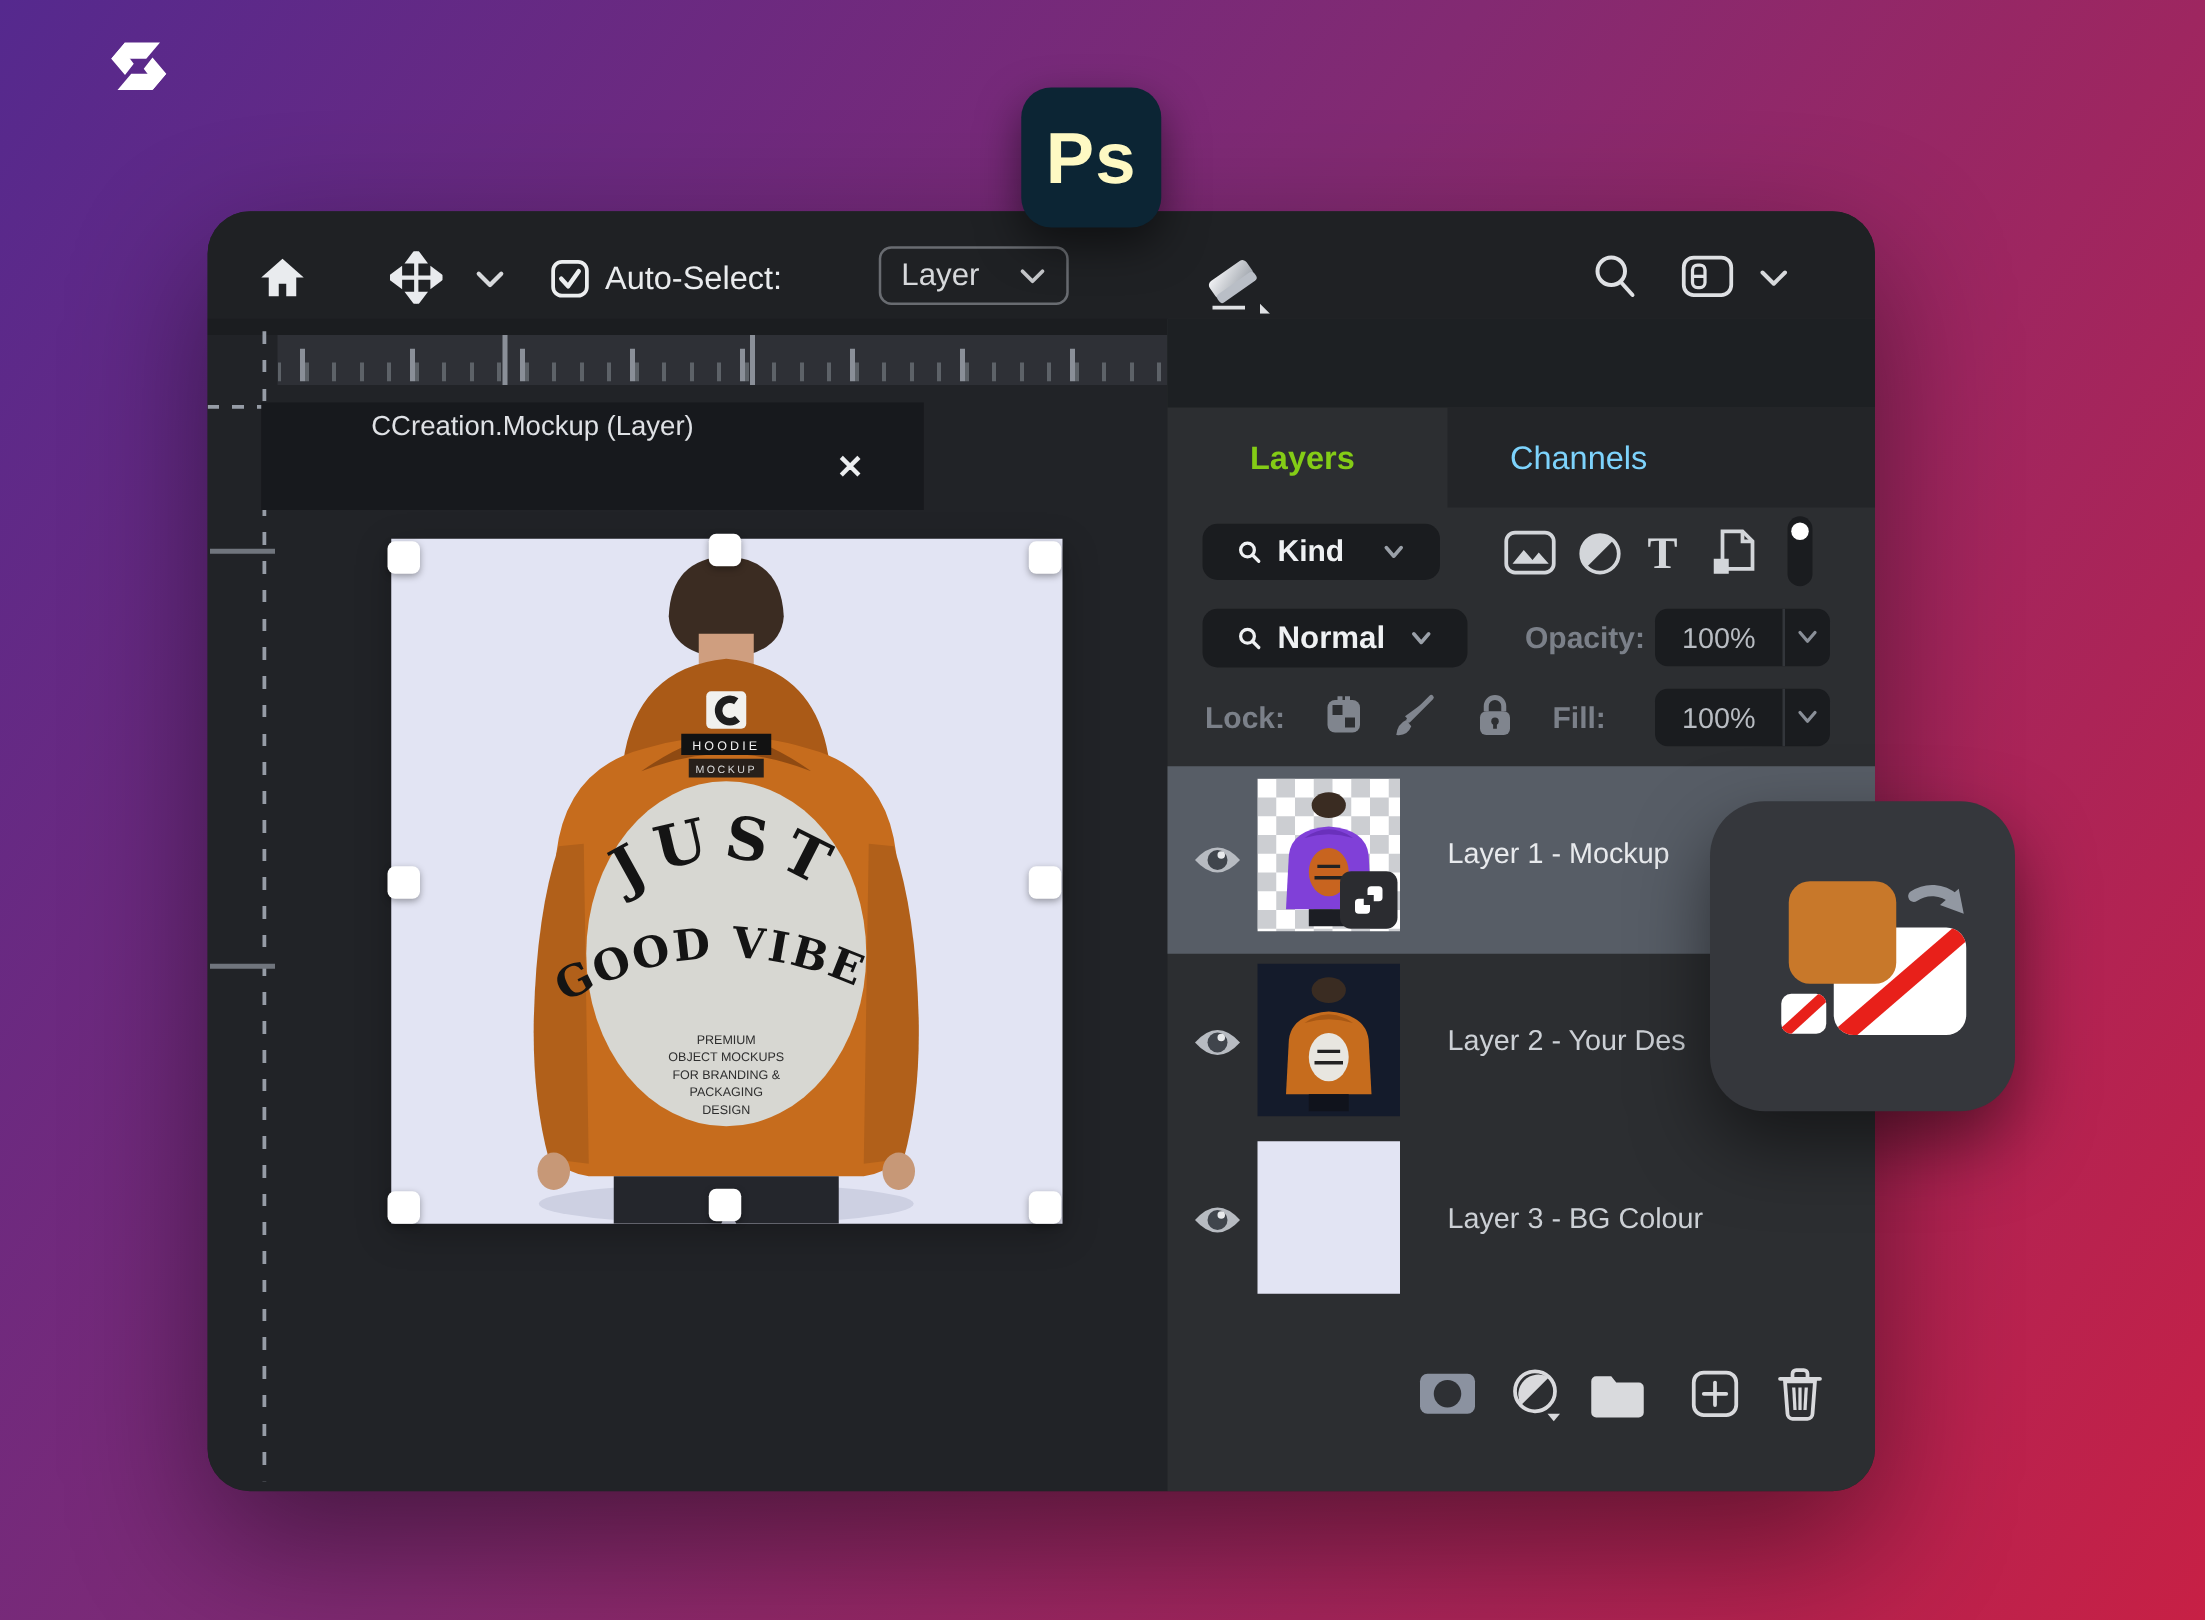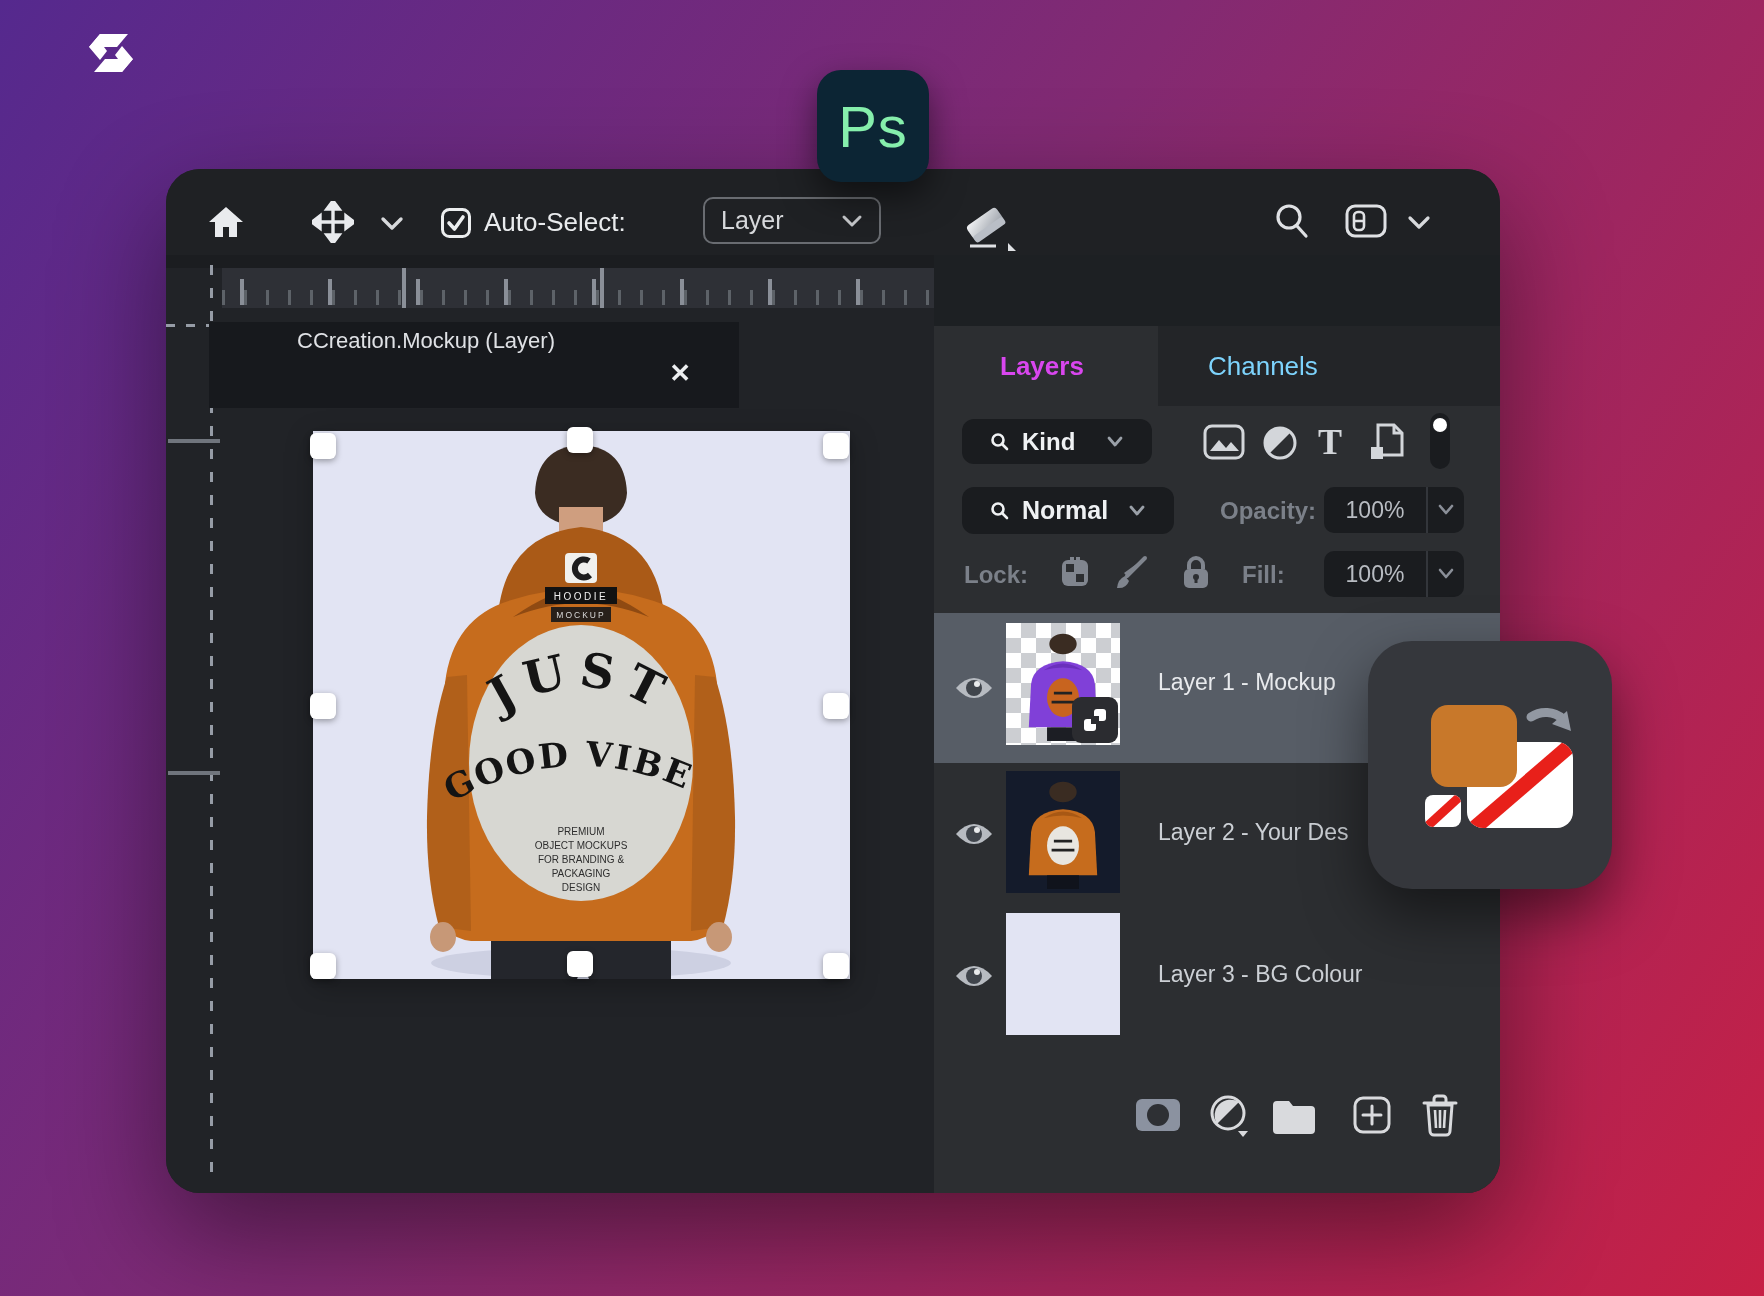--- a/index.html
+++ b/index.html
@@ -5,29 +5,29 @@
   html,body{margin:0;padding:0;background:#222;}
   .stage{position:relative;width:1764px;height:1296px;overflow:hidden;
     font-family:"Liberation Sans",sans-serif;
     background:linear-gradient(124deg,#55298e 0%,#832a72 45%,#c72045 100%);}
   .abs{position:absolute;}
 
   
   .ps-badge{left:817px;top:70px;width:112px;height:112px;border-radius:24px;
     background:#0c2534;display:flex;align-items:center;justify-content:center;
     box-shadow:0 14px 34px rgba(0,0,0,.5);z-index:6;}
-  .ps-badge span{color:#86efac;font-size:58px;font-weight:normal;letter-spacing:1px;}
+  .ps-badge span{color:#fef9c3;font-size:58px;font-weight:bold;letter-spacing:1px;}
 
   
   .window{left:166px;top:169px;width:1334px;height:1024px;border-radius:34px;
     background:#232528;box-shadow:0 40px 110px rgba(0,0,0,.45);z-index:2;overflow:hidden;}
 
   
   .toolbar{left:0;top:0;width:100%;height:86px;background:#1f2124;}
-  .dropdown{left:537px;top:28px;width:178px;height:47px;border:2px solid #696c71;border-radius:10px;
+  .dropdown{left:537px;top:28px;width:152px;height:47px;border:2px solid #696c71;border-radius:10px;
     display:flex;align-items:center;justify-content:space-between;padding:0 16px;box-sizing:border-box;}
   .dropdown .val{color:#d6d8db;font-size:25px;}
   .auto-label{left:318px;top:38px;color:#e9ebed;font-size:26px;}
 
   
   .canvas-area{left:0;top:86px;width:768px;height:938px;background:#212327;overflow:hidden;}
   .topstrip{left:0;top:0;width:768px;height:13px;background:#1b1d20;}
   .ruler{left:56px;top:13px;width:712px;height:40px;background:#2e3036;}
   .ruler::before{content:"";position:absolute;left:0;right:0;bottom:3px;height:15px;
     background:repeating-linear-gradient(90deg,#5d6268 0 3px,transparent 3px 22px);}
@@ -46,21 +46,21 @@
 
   .doc{left:147px;top:176px;width:537px;height:548px;background:#e2e4f3;
     box-shadow:0 8px 26px rgba(0,0,0,.25);}
   .handle{width:26px;height:26px;border-radius:6px;background:#fff;
     box-shadow:0 2px 6px rgba(0,0,0,.35);}
 
   
   .panel{left:768px;top:86px;width:566px;height:938px;background:#2c2e31;}
   .panel-topstrip{left:0;top:0;width:566px;height:71px;background:#1d2023;}
   .tab-layers{left:38px;top:71px;width:184px;height:80px;display:flex;align-items:center;
-    color:#d946ef;font-size:26px;font-weight:bold;padding-left:28px;box-sizing:border-box;}
+    color:#84cc16;font-size:26px;font-weight:bold;padding-left:28px;box-sizing:border-box;}
   .tab-channels{left:224px;top:71px;width:344px;height:80px;background:#232528;display:flex;
     align-items:center;color:#7dd3fc;font-size:26px;font-weight:normal;padding-left:50px;box-sizing:border-box;}
   .pill{background:#1a1c1f;border-radius:12px;display:flex;align-items:center;gap:12px;
     padding:0 28px;box-sizing:border-box;color:#eff1f3;font-weight:bold;}
   .pill .chev{margin-left:auto;}
   .kind-pill{left:28px;top:164px;width:190px;height:45px;font-size:24px;}
   .blend-pill{left:28px;top:232px;width:212px;height:47px;font-size:25px;}
   .gray-label{color:#7b8089;font-weight:bold;}
   .valbox{background:#1a1c1f;border-radius:10px;display:flex;align-items:center;height:46px;}
   .valbox .v{flex:1;text-align:center;color:#b8bcc2;font-size:23px;}

